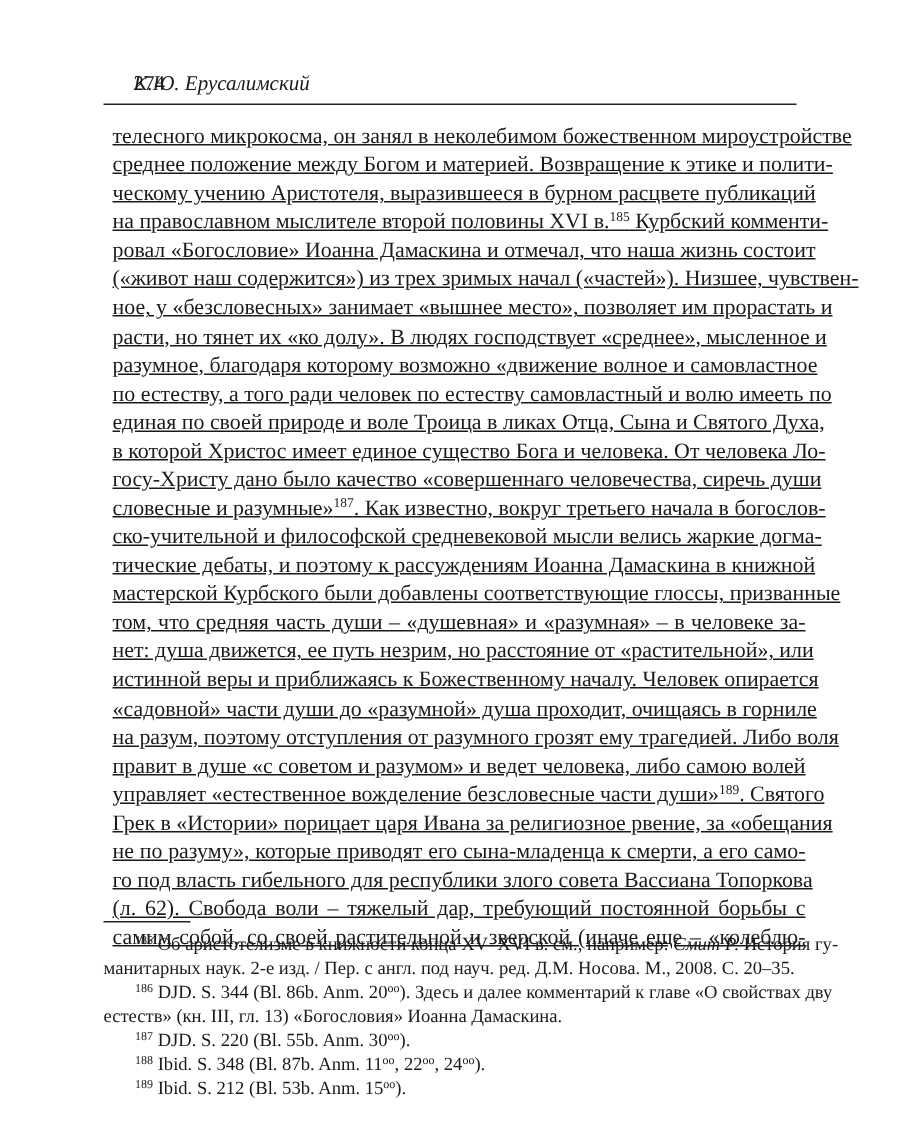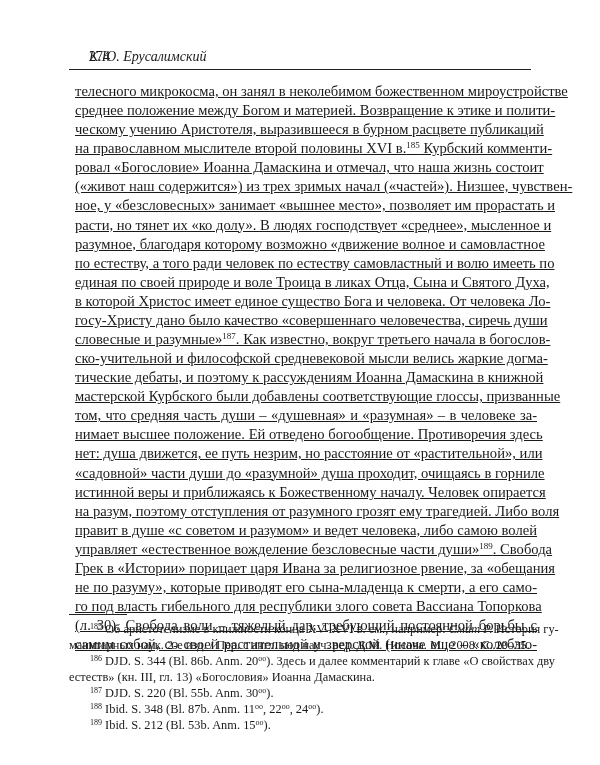--- a/index.html
+++ b/index.html
@@ -53,31 +53,30 @@
         <span class="line"><span>единая по своей природе и воле Троица в ликах Отца, Сына и Святого Духа,</span></span>
         <span class="line"><span>в которой Христос имеет единое существо Бога и человека. От человека Ло-</span></span>
         <span class="line"><span>госу-Христу дано было качество «совершеннаго человечества, сиречь души</span></span>
         <span class="line"><span>словесные и разумные»</span><sup>187</sup><span>. Как известно, вокруг третьего начала в богослов-</span></span>
         <span class="line"><span>ско-учительной и философской средневековой мысли велись жаркие догма-</span></span>
         <span class="line"><span>тические дебаты, и поэтому к рассуждениям Иоанна Дамаскина в книжной</span></span>
         <span class="line"><span>мастерской Курбского были добавлены соответствующие глоссы, призванные</span></span>
       </p>
       <p>
         <span class="line"><span>том, что средняя часть души – «душевная» и «разумная» – в человеке за-</span></span>
-        <span class="line"><span>нимает высшее положение. Ей отведено богообщение. Противоречия здесь</span></span>
         <span class="line"><span>нет: душа движется, ее путь незрим, но расстояние от «растительной», или</span></span>
+        <span class="line"><span>истинной веры и приближаясь к Божественному началу. Человек опирается</span></span>
         <span class="line"><span>«садовной» части души до «разумной» душа проходит, очищаясь в горниле</span></span>
-        <span class="line"><span>истинной веры и приближаясь к Божественному началу. Человек опирается</span></span>
         <span class="line"><span>на разум, поэтому отступления от разумного грозят ему трагедией. Либо воля</span></span>
         <span class="line"><span>правит в душе «с советом и разумом» и ведет человека, либо самою волей</span></span>
-        <span class="line"><span>управляет «естественное вожделение безсловесные части души»</span><sup>189</sup><span>. Свобода</span></span>
+        <span class="line"><span>управляет «естественное вожделение безсловесные части души»</span><sup>189</sup><span>. Святого</span></span>
         <span class="line"><span>Грек в «Истории» порицает царя Ивана за религиозное рвение, за «обещания</span></span>
         <span class="line"><span>не по разуму», которые приводят его сына-младенца к смерти, а его само-</span></span>
         <span class="line"><span>го под власть гибельного для республики злого совета Вассиана Топоркова</span></span>
-        <span class="line"><span>(л. 30). Свобода воли – тяжелый дар, требующий постоянной борьбы с</span></span>
+        <span class="line"><span>(л. 62). Свобода воли – тяжелый дар, требующий постоянной борьбы с</span></span>
         <span class="line"><span>самим собой, со своей растительной и зверской (иначе еще – «колеблю-</span></span>
       </p>
     </div>
 
   <div class="fn-rule"></div>
   <div class="footnotes" id="footnotes">
       <div class="fn">
         <span class="line first"><sup>185</sup> <span>Об аристотелизме в книжности конца XV–XVI в. см., например: </span><span class="it">Смит Р.</span><span> История гу-</span></span>
         <span class="line last"><span>манитарных наук. 2-е изд. / Пер. с англ. под науч. ред. Д.М. Носова. М., 2008. С. 20–35.</span></span>
       </div>

